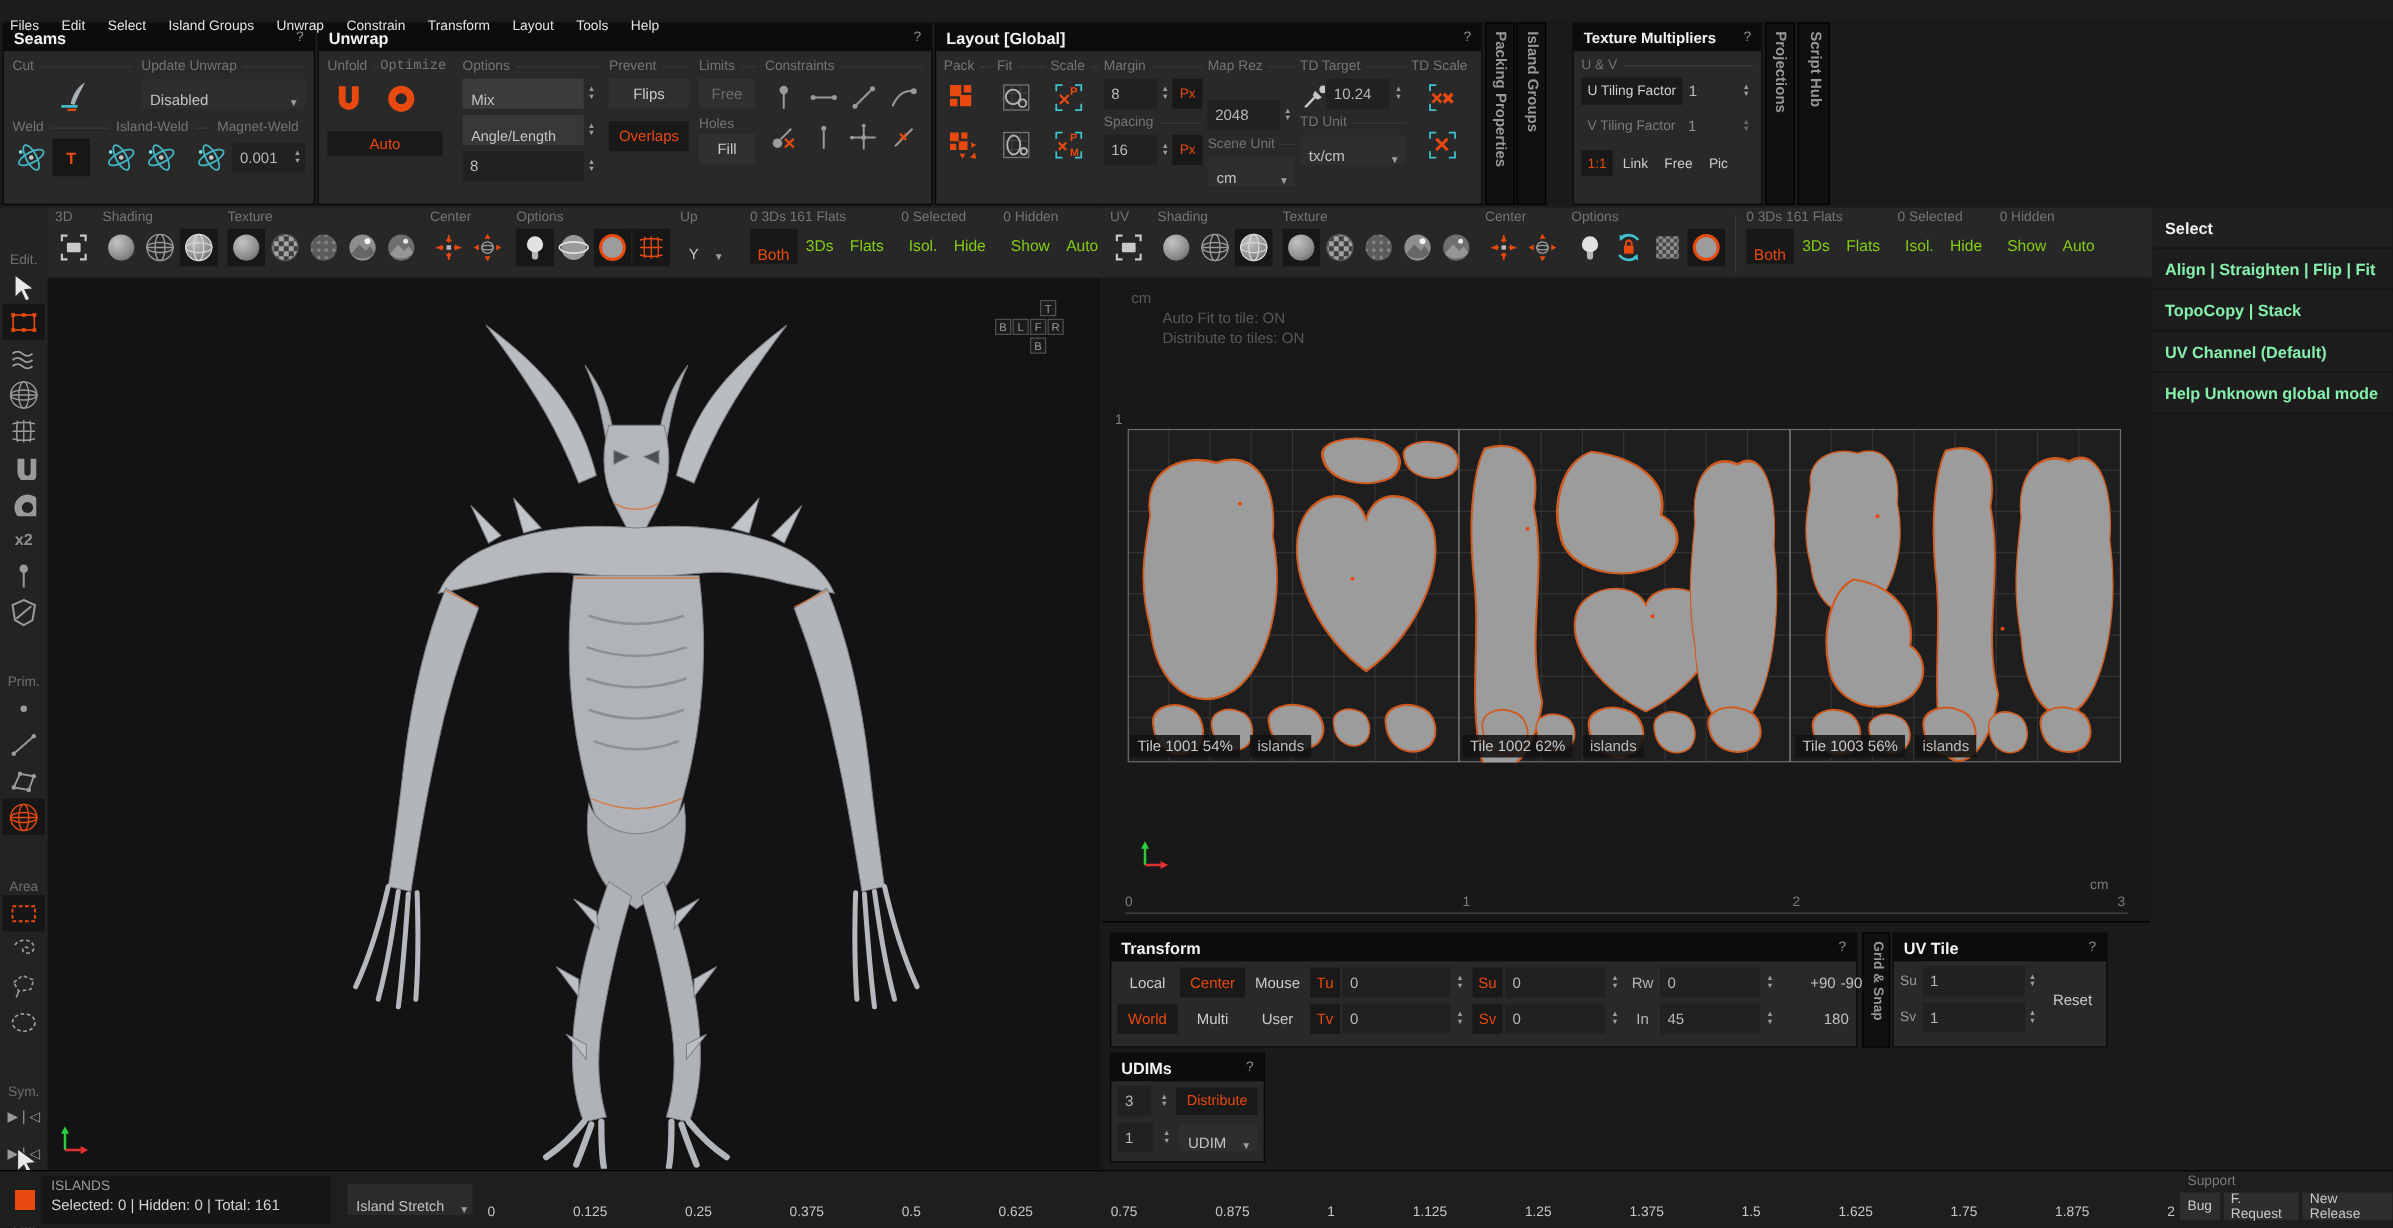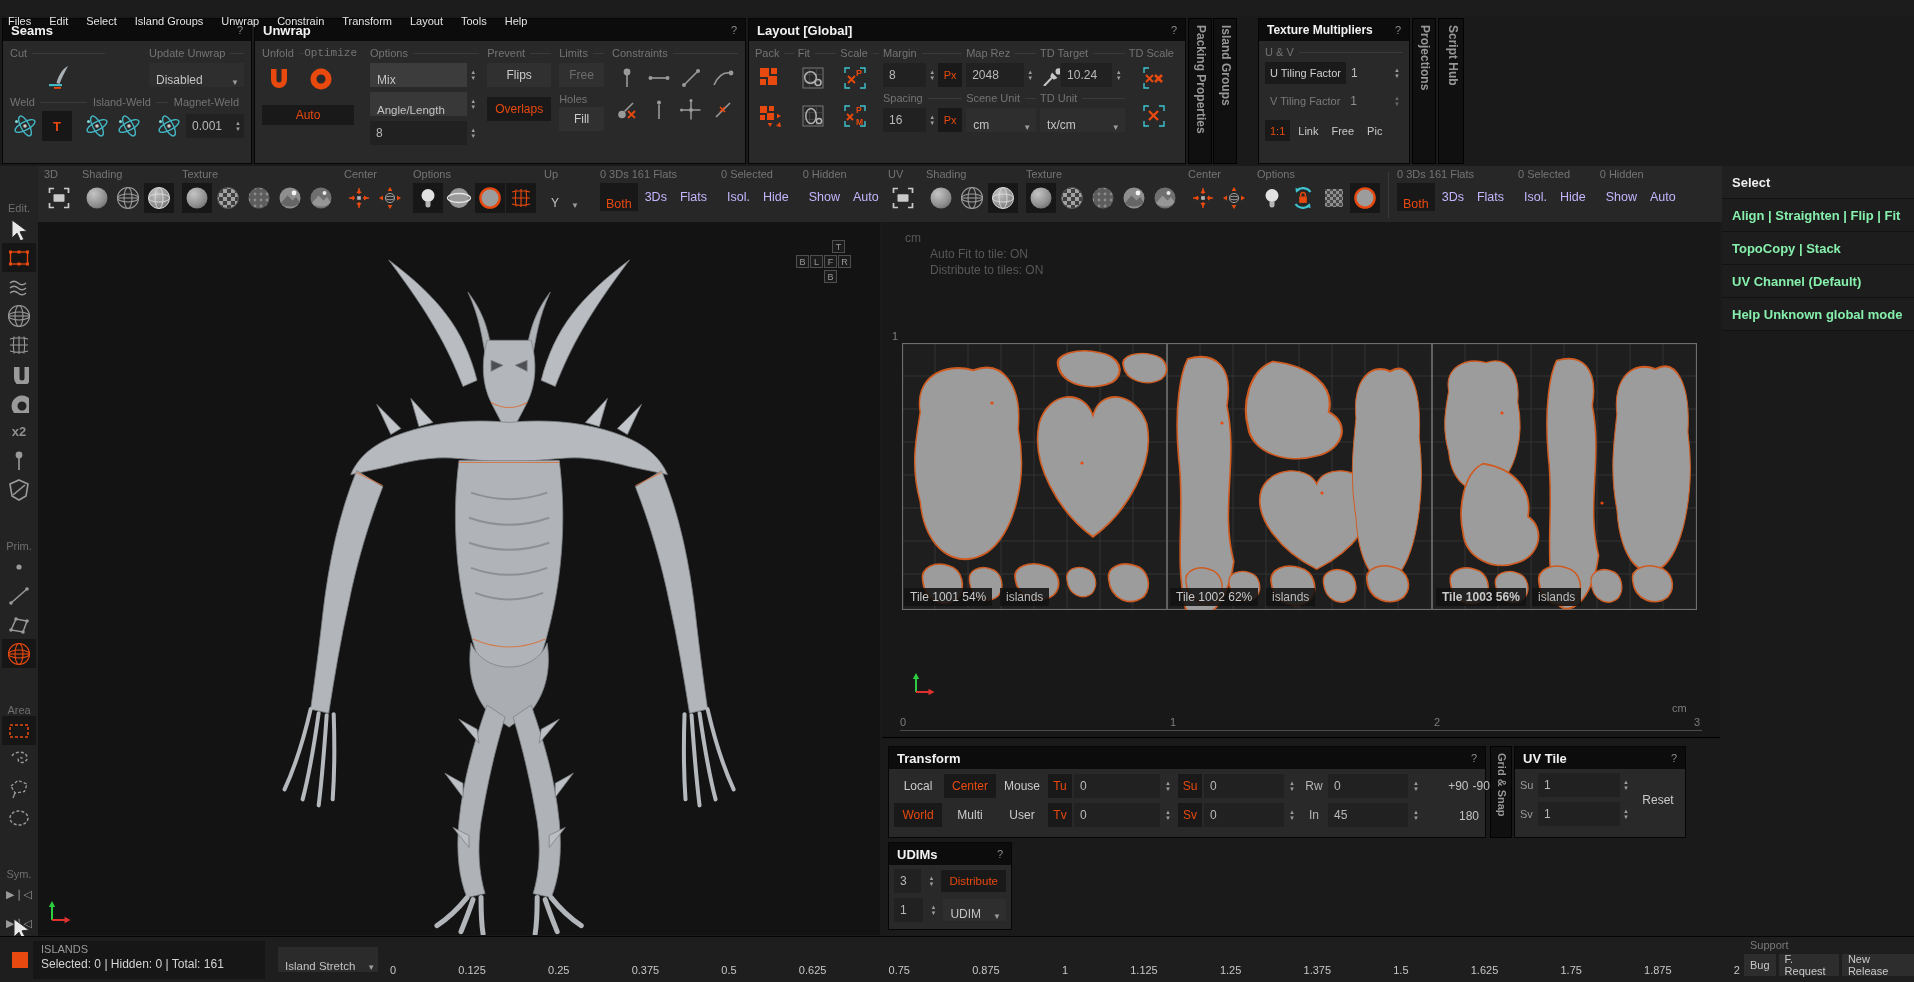--- a/index.html
+++ b/index.html
@@ -28,21 +28,21 @@
 .dd .caret{font-size:8px;color:#9d9d9d;padding:0 5px;}
 .vtab{position:absolute;background:#101010;border:1px solid #020202;color:#979797;font-weight:bold;font-size:12px;writing-mode:vertical-rl;padding:6px 3px;box-sizing:border-box;text-align:left;z-index:4;}
 .i{width:26px;height:26px;display:block;}
 .ibox{width:30px;height:30px;display:flex;align-items:center;justify-content:center;flex:none;}
 .ibox.sel{background:#171717;}
 
 .toolbar{position:absolute;height:56px;background:#272727;display:flex;gap:8px;padding:2px 6px 0 6px;box-sizing:border-box;z-index:3;}
 .tgroup{display:flex;flex-direction:column;}
 .tlabel{font-size:11px;color:#757575;height:15px;white-space:nowrap;}
 .ticons{display:flex;gap:1px;align-items:center;}
-.tbtn{height:28px;padding:0 6px;font-size:12.5px;color:#c4b5fd;display:flex;align-items:center;white-space:nowrap;}
+.tbtn{height:28px;padding:0 6px;font-size:12.5px;color:#84cc16;display:flex;align-items:center;white-space:nowrap;}
 .tbtn.sel{background:#181818;color:#e8490f;align-items:flex-end;}
 .tsep{width:1px;background:#3a3a3a;margin:4px 0;}
 
 .leftstrip{position:absolute;left:0;top:166px;width:38px;height:770px;background:#232323;display:flex;flex-direction:column;align-items:center;z-index:3;}
 .lslab{font-size:11px;color:#6f6f6f;height:22px;display:flex;align-items:center;margin-top:36px;}
 .lsic{width:34px;height:29px;display:flex;align-items:center;justify-content:center;color:#9a9a9a;flex:none;}
 .lsic.sel{background:#161616;}
 .glyph{font-size:17px;color:#9a9a9a;line-height:1;}
 
 .vp3d{position:absolute;left:38px;top:222px;width:842px;height:713px;background:#131313;overflow:hidden;z-index:1;}
@@ -372,21 +372,21 @@
         <div style="width:95px;">
             <div class="sec">
               <span class="slab">Cut</span>
             </div>
           <div style="display:flex;justify-content:center;padding-top:3px;">
               <svg class="i">
                 <use href="#d-knife"></use>
               </svg>
             </div>
         </div>
-        <div style="flex:1;margin-left:36px;">
+        <div style="flex:1;">
             <div class="sec">
               <span class="slab">Update Unwrap</span>
             </div>
           <div class="dd" style="margin-top:3px;">
               <span class="val">Disabled</span>
               <span class="caret">▼</span>
             </div>
         </div>
       </div>
       <div style="display:flex;gap:6px;margin-top:6px;">
@@ -647,21 +647,21 @@
             </span>
             <div class="btn sel" style="width:24px;padding:0;height:24px;font-size:11px;">
               <span>Px</span>
             </div>
           </div>
       </div>
       <div style="width:76px;">
         <div class="sec">
             <span class="slab">Map Rez</span>
           </div>
-        <div style="display:flex;margin-top:3px;">
+        <div style="display:flex;margin-top:20px;">
             <div class="spin" style="flex:1;">
               <span class="val">2048</span>
             </div>
             <span class="arrs">
               <span>▲</span>
               <span>▼</span>
             </span>
           </div>
         <div class="sec" style="margin-top:4px;">
             <span class="slab">Scene Unit</span>
@@ -1255,21 +1255,21 @@
           <circle cx="420" cy="150" r="1.6"></circle>
           <circle cx="600" cy="70" r="1.6"></circle>
           <circle cx="700" cy="160" r="1.6"></circle>
         </g>
     </svg>
 
     <div class="tilelabel" style="left:22px;top:366px;">Tile 1001 54%</div>
     <div class="tilelabel suf" style="left:118px;top:366px;">islands</div>
     <div class="tilelabel" style="left:288px;top:366px;">Tile 1002 62%</div>
     <div class="tilelabel suf" style="left:384px;top:366px;">islands</div>
-    <div class="tilelabel" style="left:554px;top:366px;font-weight:bold;">Tile 1003 56%</div>
+    <div class="tilelabel" style="left:554px;top:366px;">Tile 1003 56%</div>
     <div class="tilelabel suf" style="left:650px;top:366px;">islands</div>
 
     <svg style="position:absolute;left:28px;top:448px;width:30px;height:30px;">
         <use href="#d-gizmo"></use>
       </svg>
 
     <div class="rtick" style="left:18px;top:494px;">0</div>
     <div class="rtick" style="left:288px;top:494px;">1</div>
     <div class="rtick" style="left:552px;top:494px;">2</div>
     <div class="rtick" style="left:812px;top:494px;">3</div>

